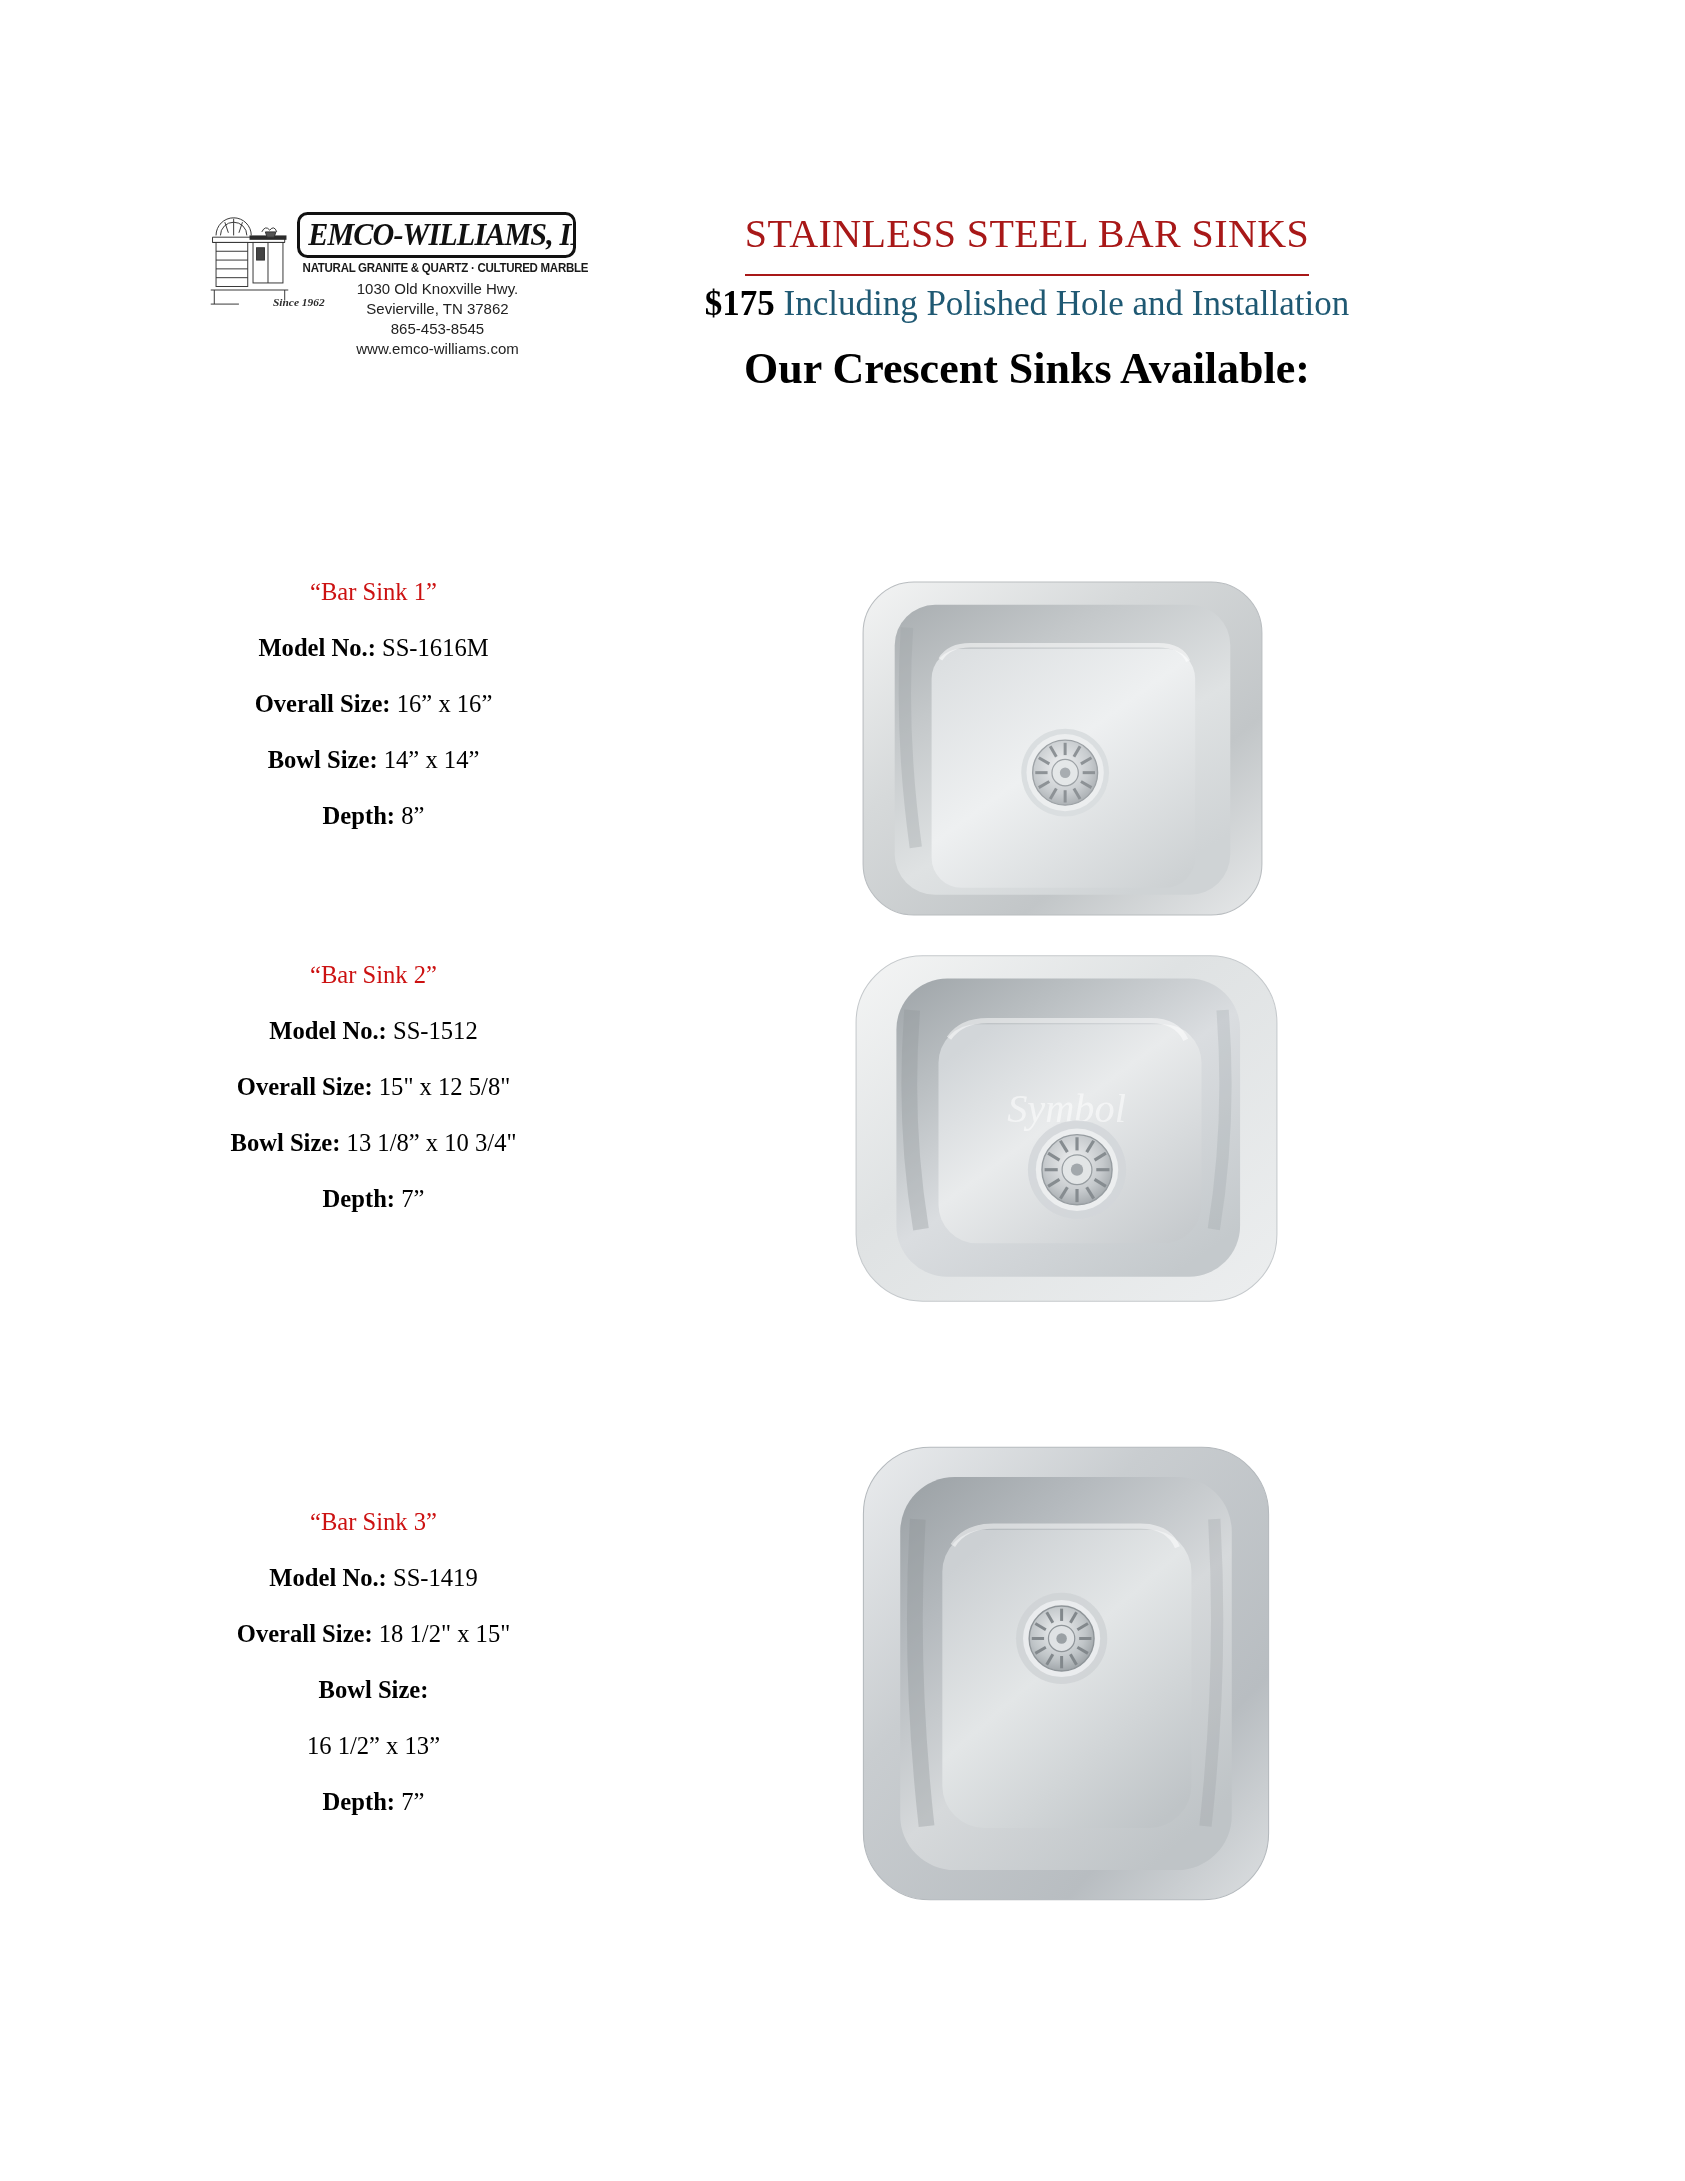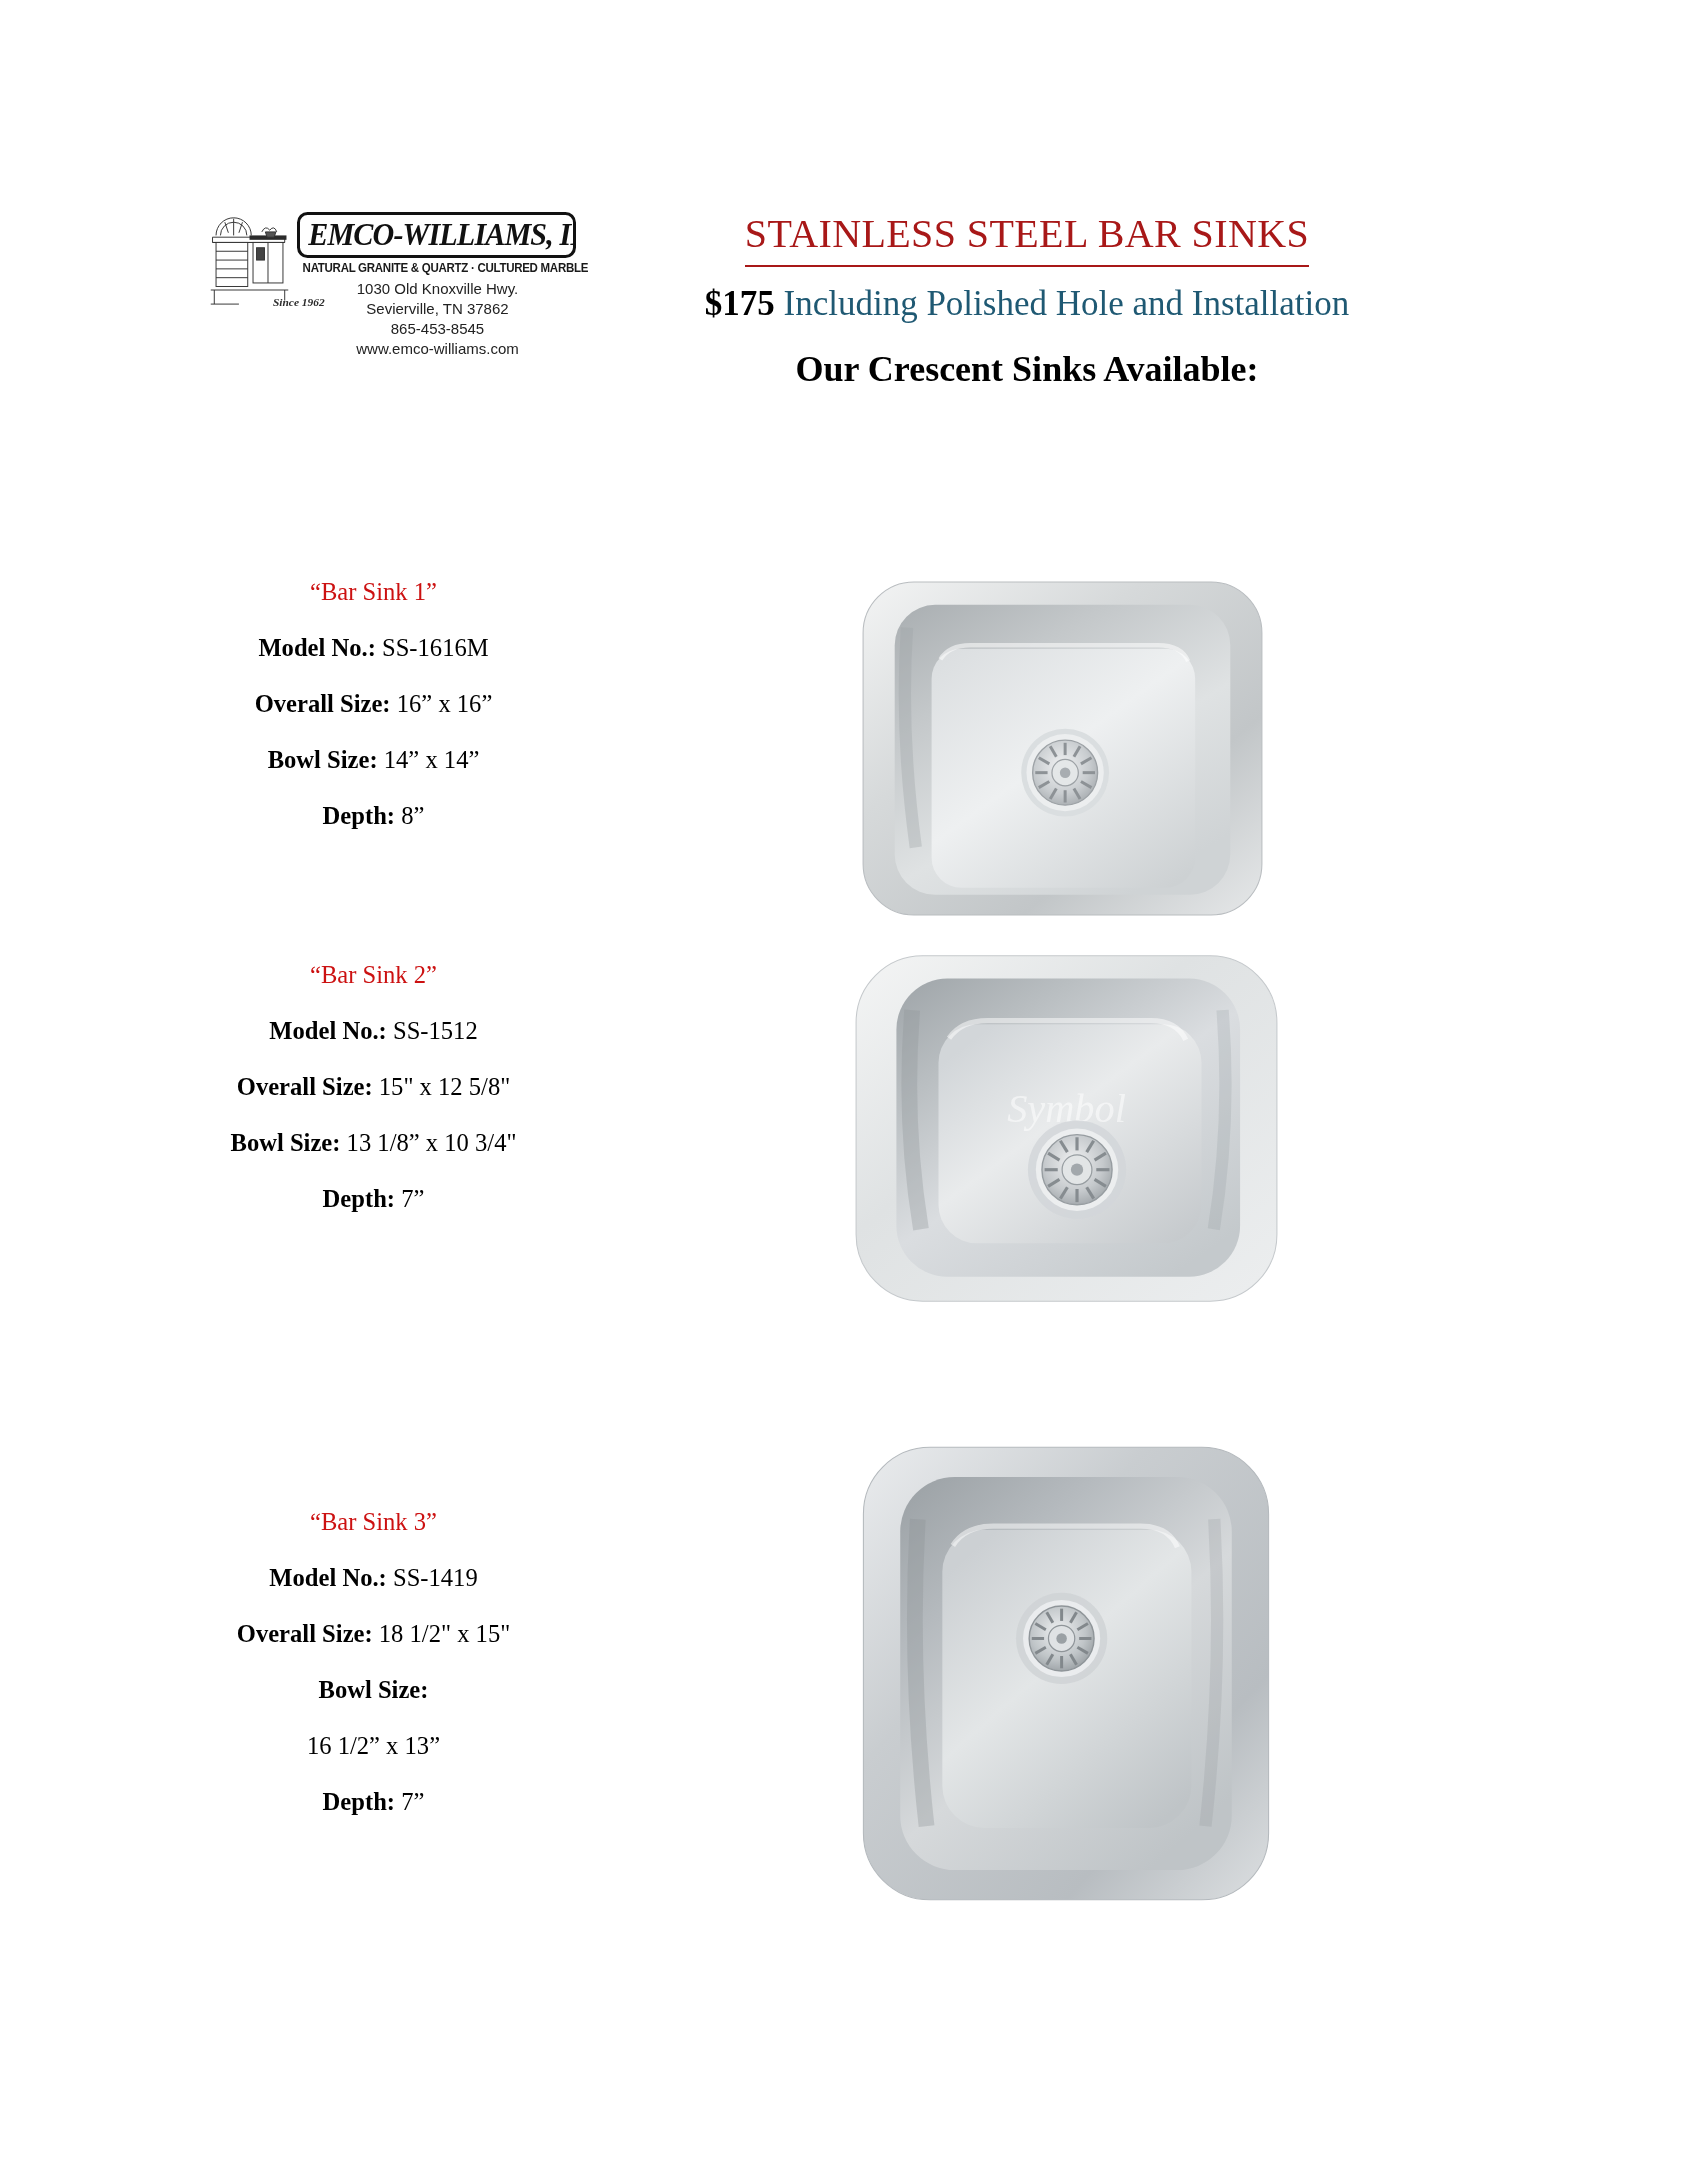--- a/index.html
+++ b/index.html
@@ -119,21 +119,21 @@
     width: 1246px;
     text-align: center;
     font-size: 40px;
     line-height: 51px;
     letter-spacing: 0.4px;
     color: #a81818;
     white-space: nowrap;
   }
   .head-title .ul {
     border-bottom: 2.6px solid #a81818;
-    padding-bottom: 9px;
+    padding-bottom: 18px;
   }
   .head-price {
     position: absolute;
     left: 404px;
     top: 93px;
     width: 1246px;
     text-align: center;
     font-size: 35px;
     line-height: 44px;
     white-space: nowrap;
@@ -145,21 +145,21 @@
   }
   .head-price .rest {
     color: #1f5973;
   }
   .head-sub {
     position: absolute;
     left: 404px;
     top: 160px;
     width: 1246px;
     text-align: center;
-    font-size: 36px;
+    font-size: 44px;
     font-weight: bold;
     line-height: 40px;
     color: #000000;
     white-space: nowrap;
   }
 
   
   .product {
     position: absolute;
     left: 0;

